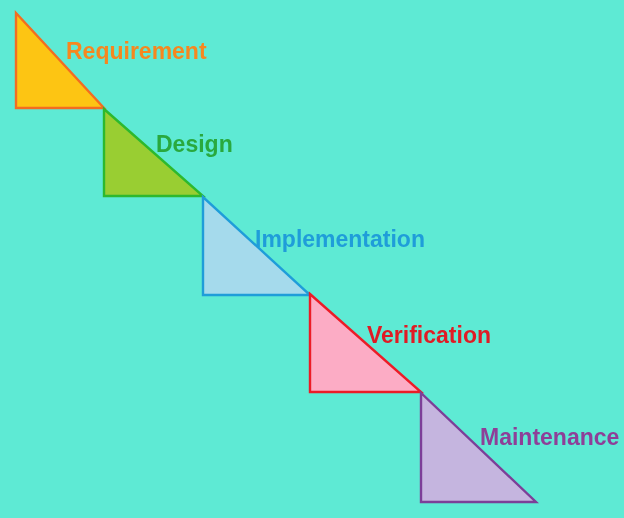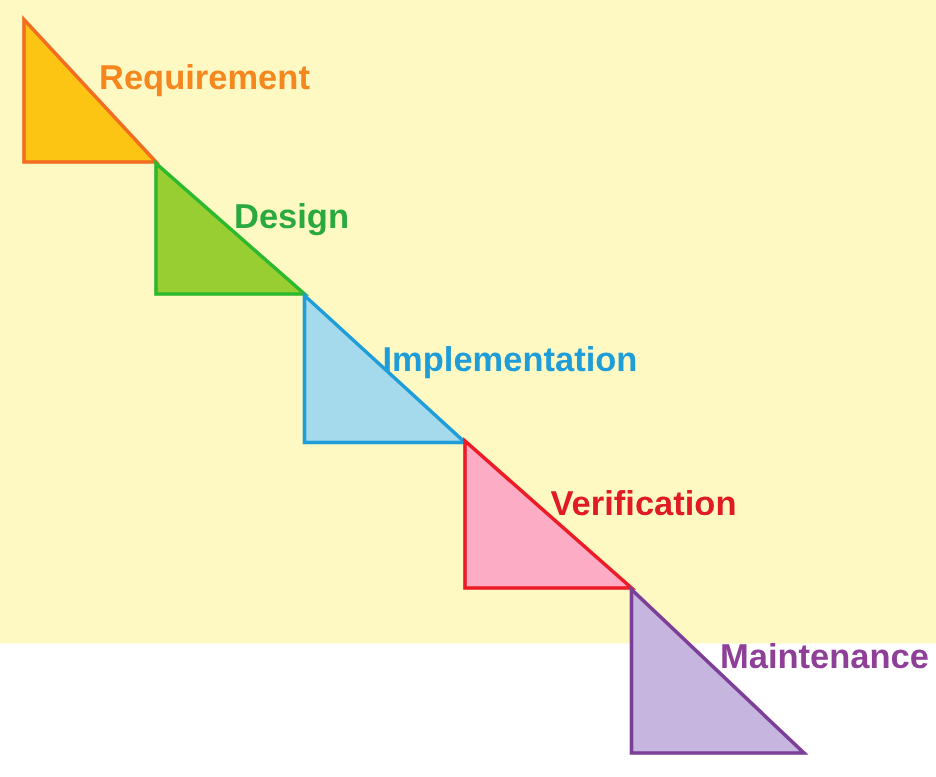--- a/index.html
+++ b/index.html
@@ -6,22 +6,22 @@
     margin: 0;
     padding: 0;
     background: #FFFFFF;
     width: 624px;
     height: 518px;
     overflow: hidden;
   }
   .canvas {
     position: relative;
     width: 624px;
-    height: 429px;
-    background: #fef9c3;
+    height: 518px;
+    background: #5eead4;
   }
   svg.waterfall {
     display: block;
     width: 624px;
     height: 518px;
   }
   svg.waterfall text {
     font-family: "Liberation Sans", sans-serif;
     font-weight: bold;
     font-size: 23px;

